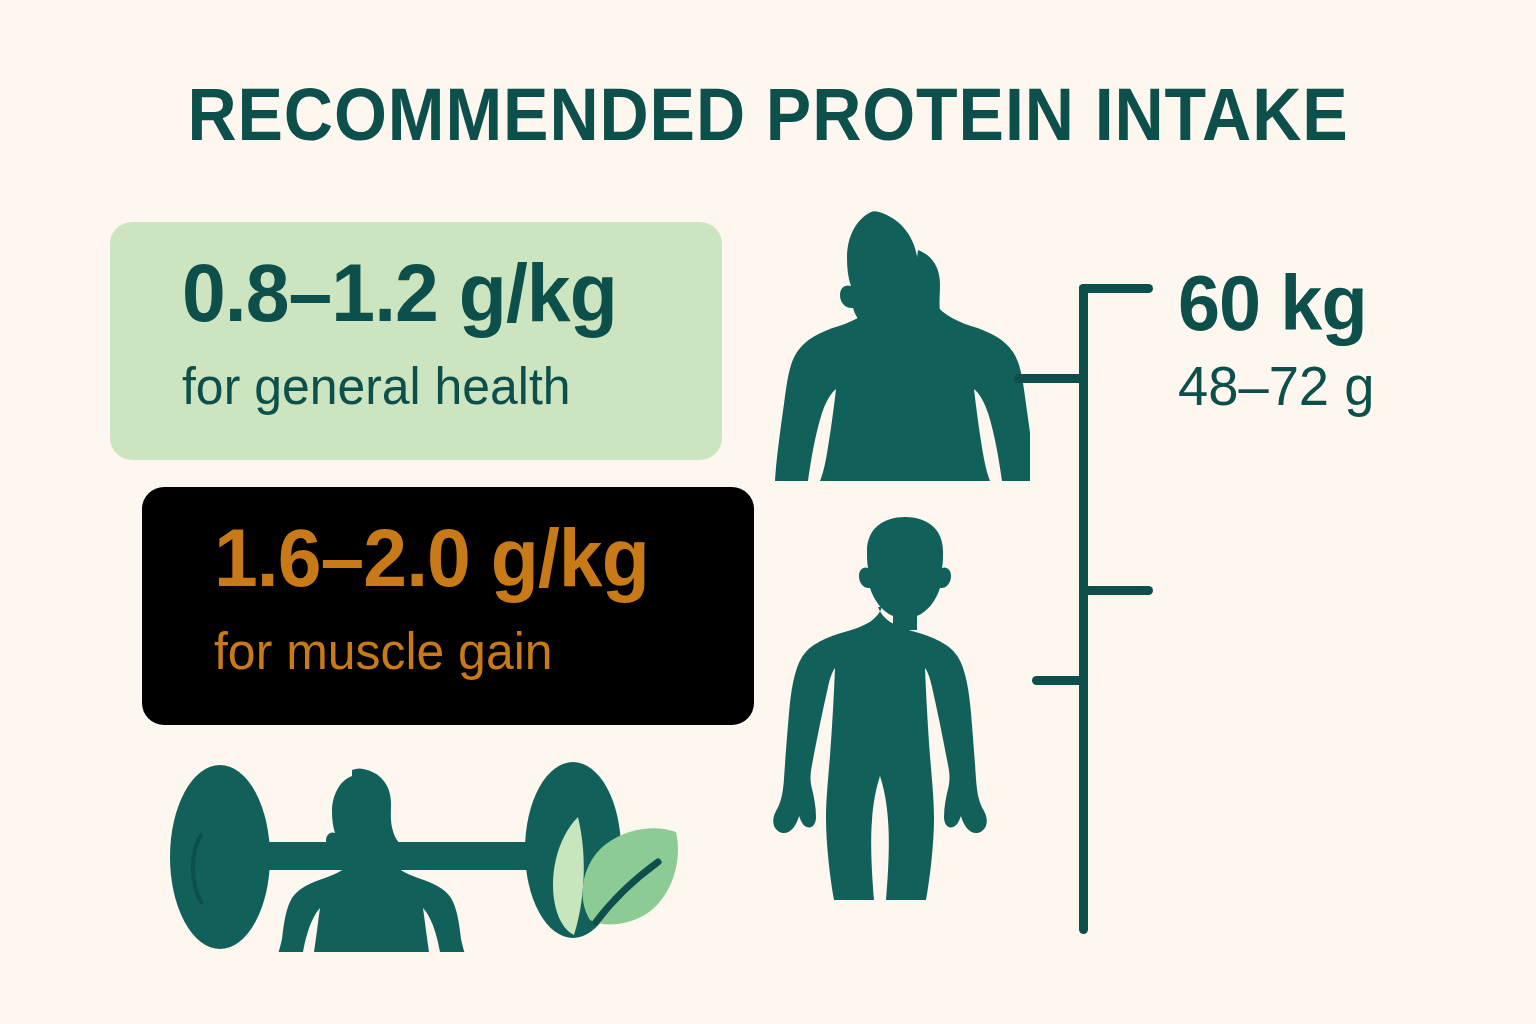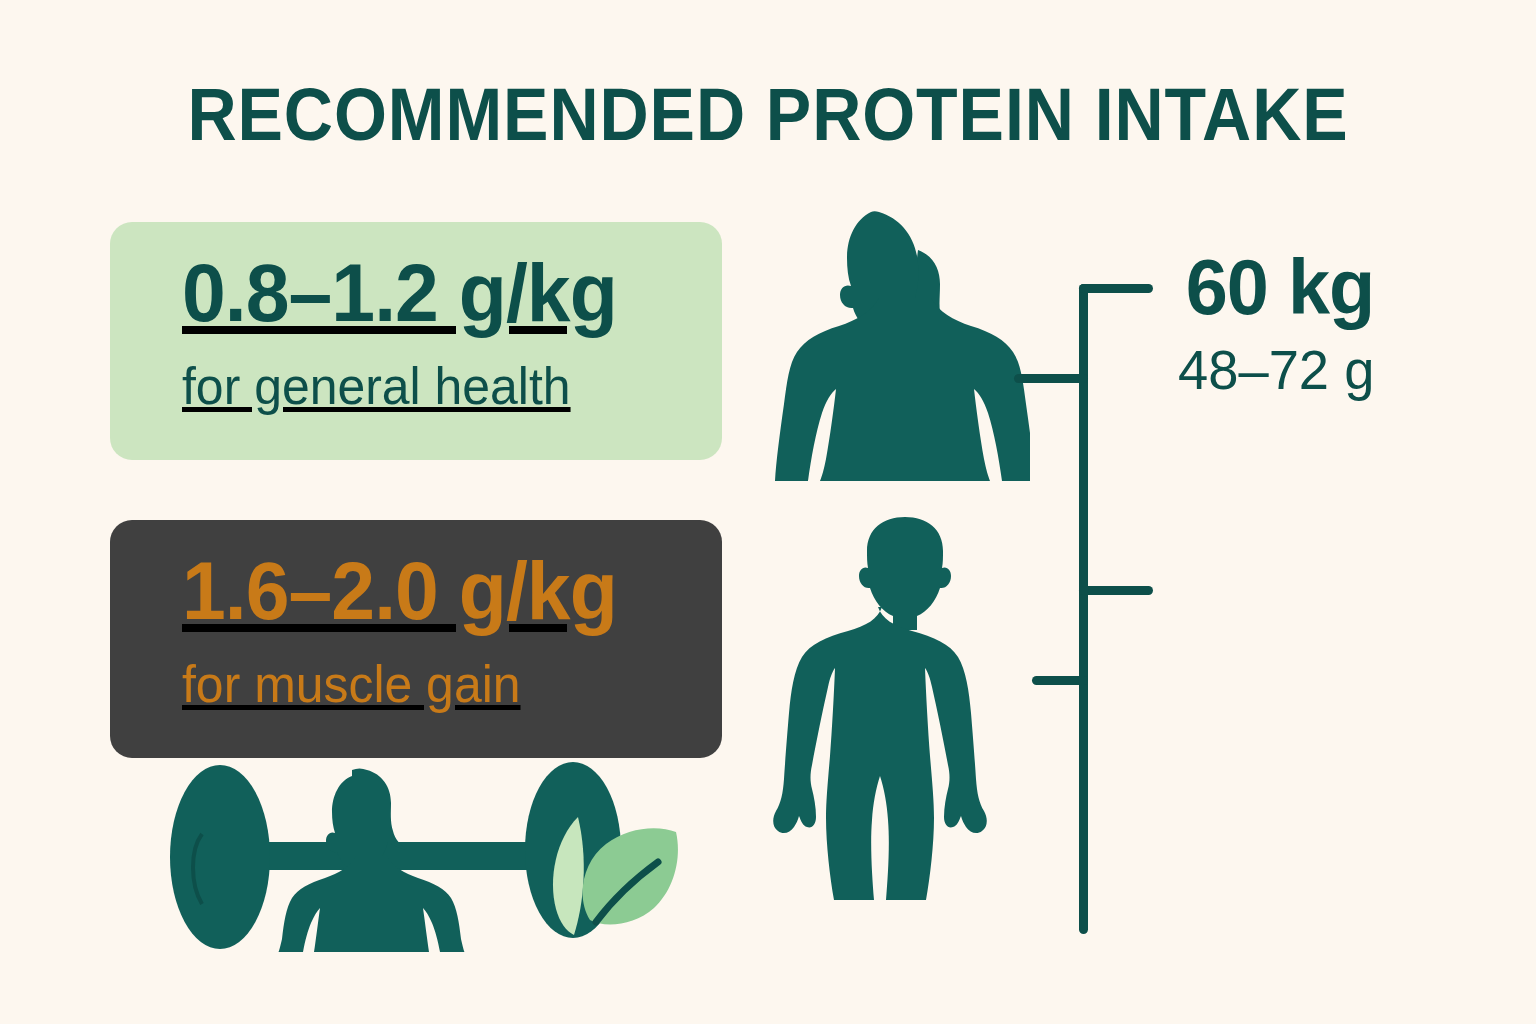--- a/index.html
+++ b/index.html
@@ -39,31 +39,31 @@
   }
 
   
   .card {
     position: absolute;
     left: 110px;
     width: 612px;
     border-radius: 22px;
     box-sizing: border-box;
     padding: 30px 0 0 72px;
-    text-decoration: underline;
   }
   .card-green {
     top: 222px;
     height: 238px;
     background: #cce5c0;
   }
   .card-orange {
-    top: 520px;
+    top: 487px;
     height: 238px;
-    background: #404040;
+    background: #000000;
+    margin-left: 32px;
   }
   .card-value {
     font-family: "Liberation Sans Narrow", "Liberation Sans", sans-serif;
     font-weight: 700;
     font-size: 82px;
     line-height: 1.0;
     letter-spacing: -1px;
     transform: scaleX(0.96);
     transform-origin: left center;
     white-space: nowrap;
@@ -102,21 +102,21 @@
     width: 9px;
     height: 650px;
   }
   .conn-h-60-right { left: 1079px; top: 284px; width: 74px; height: 9px; }
   .conn-h-60-left  { left: 1014px; top: 374px; width: 74px; height: 9px; }
   .conn-h-80-right { left: 1079px; top: 586px; width: 74px; height: 9px; }
   .conn-h-80-left  { left: 1032px; top: 676px; width: 56px; height: 9px; }
 
   
   .readout { position: absolute; color: #0d4f4a; }
-  .readout-60 { left: 1178px; top: 248px; text-align: right; }
+  .readout-60 { left: 1178px; top: 264px; }
   .readout-80 { left: 1178px; top: 550px; }
   .readout-weight {
     font-family: "Liberation Sans Narrow", "Liberation Sans", sans-serif;
     font-weight: 700;
     font-size: 78px;
     line-height: 1.0;
     letter-spacing: -1px;
     transform: scaleX(0.97);
     transform-origin: left center;
     white-space: nowrap;

